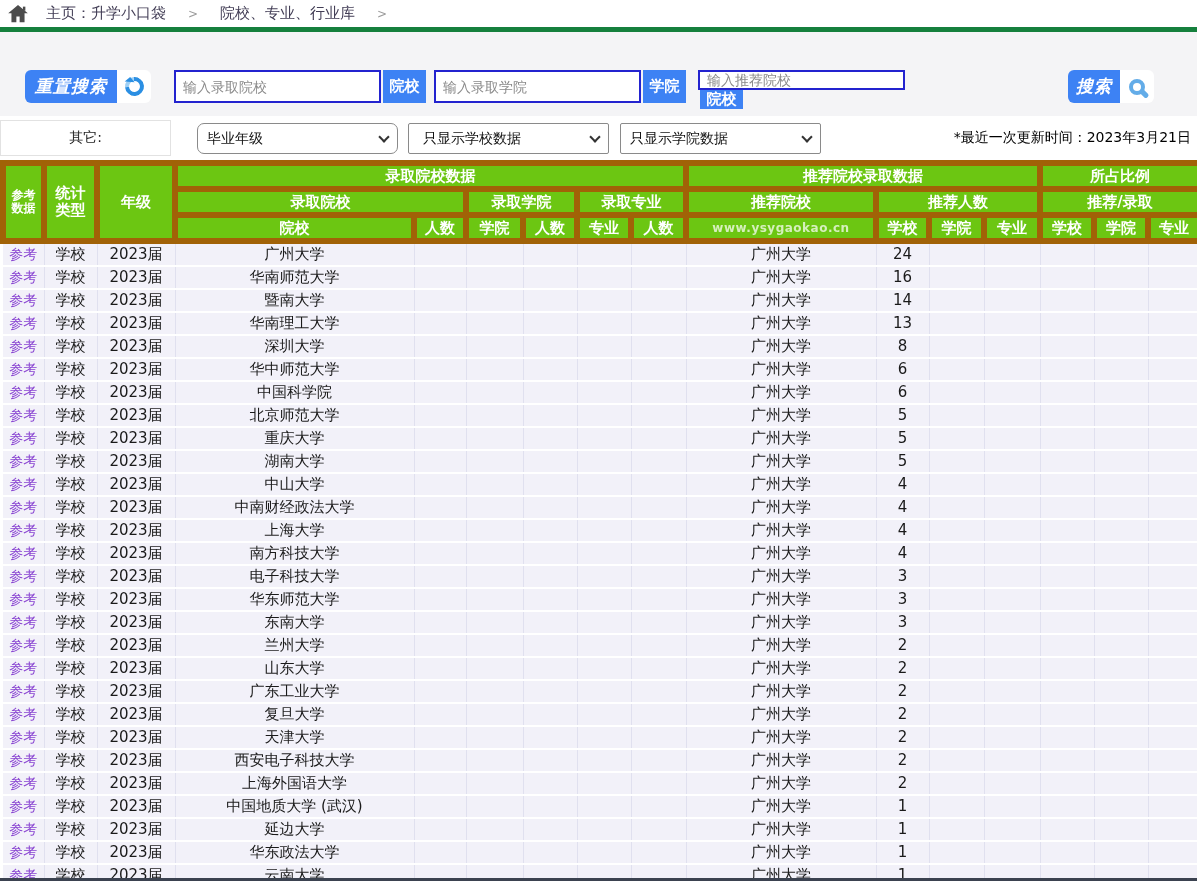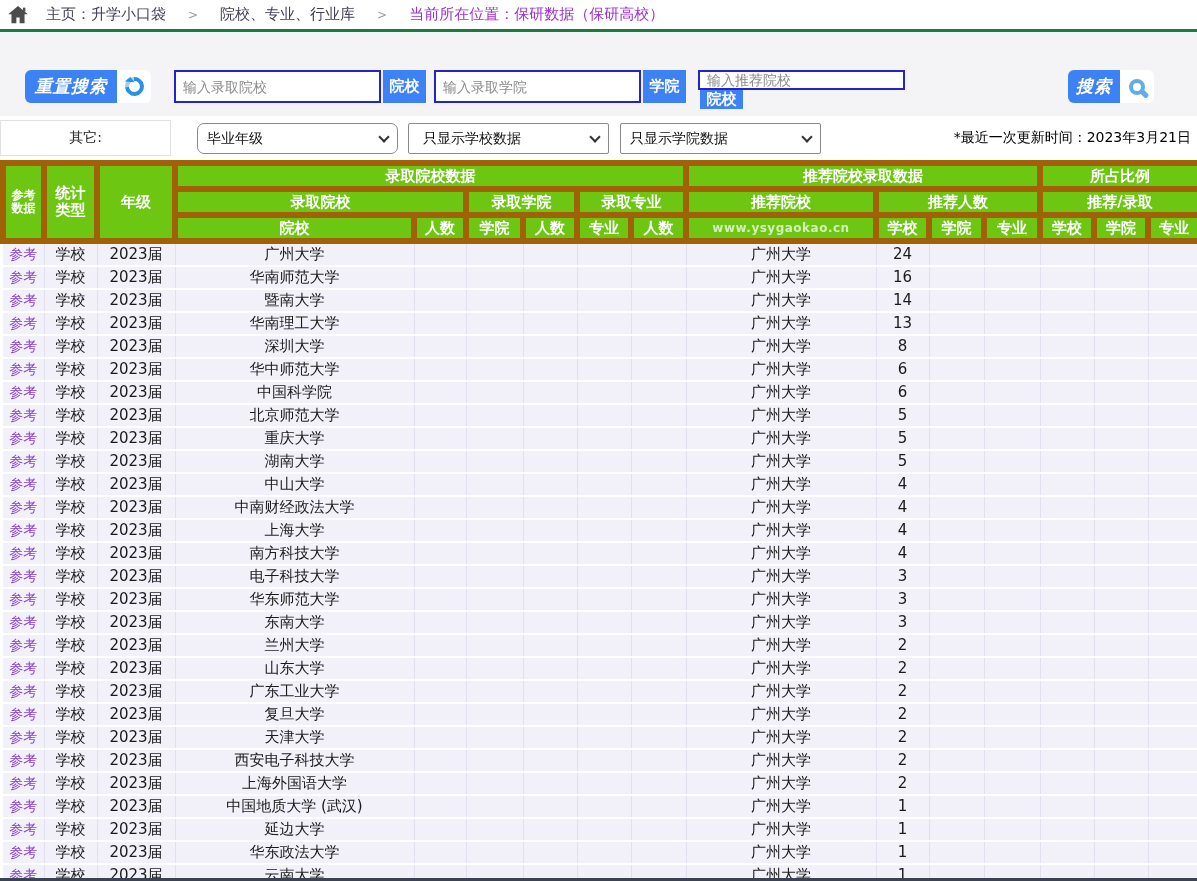--- a/index.html
+++ b/index.html
@@ -1,20 +1,20 @@
 <!DOCTYPE html>
 <html><head>
 <meta charset="utf-8">
 <style>
   * { box-sizing: border-box; margin: 0; padding: 0; }
   html,body { width:1197px; height:881px; overflow:hidden; background:#fff;
     font-family:"DejaVu Sans",sans-serif; position:relative; }
 
   
-  .topbar { height:32px; background:#fff; border-bottom:3px solid #15803d;
+  .topbar { height:32px; background:#fff; border-bottom:5px solid #15803d;
     display:flex; align-items:center; padding-left:8px; font-size:15px; color:#423d55; }
   .home-icon { width:22px; height:20px; margin-right:16px; display:flex; align-items:center; cursor:pointer; }
   .crumb { margin-right:22px; cursor:pointer; white-space:nowrap; }
   .crumb-sep { color:#9a9a9a; font-size:12px; margin-right:22px; }
   .crumb-current { color:#9b2fd0; }
 
   
   .search-area { position:relative; height:84px; background:#f4f4f6; }
   .reset-group { position:absolute; left:25px; top:38px; height:33px; display:flex; }
   .btn-blue { background:#3d82f4; color:#fff; display:flex; align-items:center; justify-content:center; cursor:pointer;text-align:right; }
@@ -77,21 +77,20 @@
   <span class="home-icon">
     <svg width="20" height="18" viewBox="0 0 24 22">
       <path d="M12 0 L24 10 H20 V21 H14 V14 H10 V21 H4 V10 H0 Z" fill="#4c4c4c"></path>
       <rect x="18" y="2" width="3" height="5" fill="#4c4c4c"></rect>
     </svg>
   </span>
   <span class="crumb">主页：升学小口袋</span>
   <span class="crumb-sep">&gt;</span>
   <span class="crumb">院校、专业、行业库</span>
   <span class="crumb-sep">&gt;</span>
-  <span class="crumb crumb-current">当前所在位置：保研数据（保研高校）</span>
 </div>
 
 <div class="search-area">
   <div class="reset-group">
     <div class="btn-blue reset-btn">重置搜索</div>
     <div class="icon-box">
       <span class="refresh-icon"></span>
     </div>
   </div>
 

